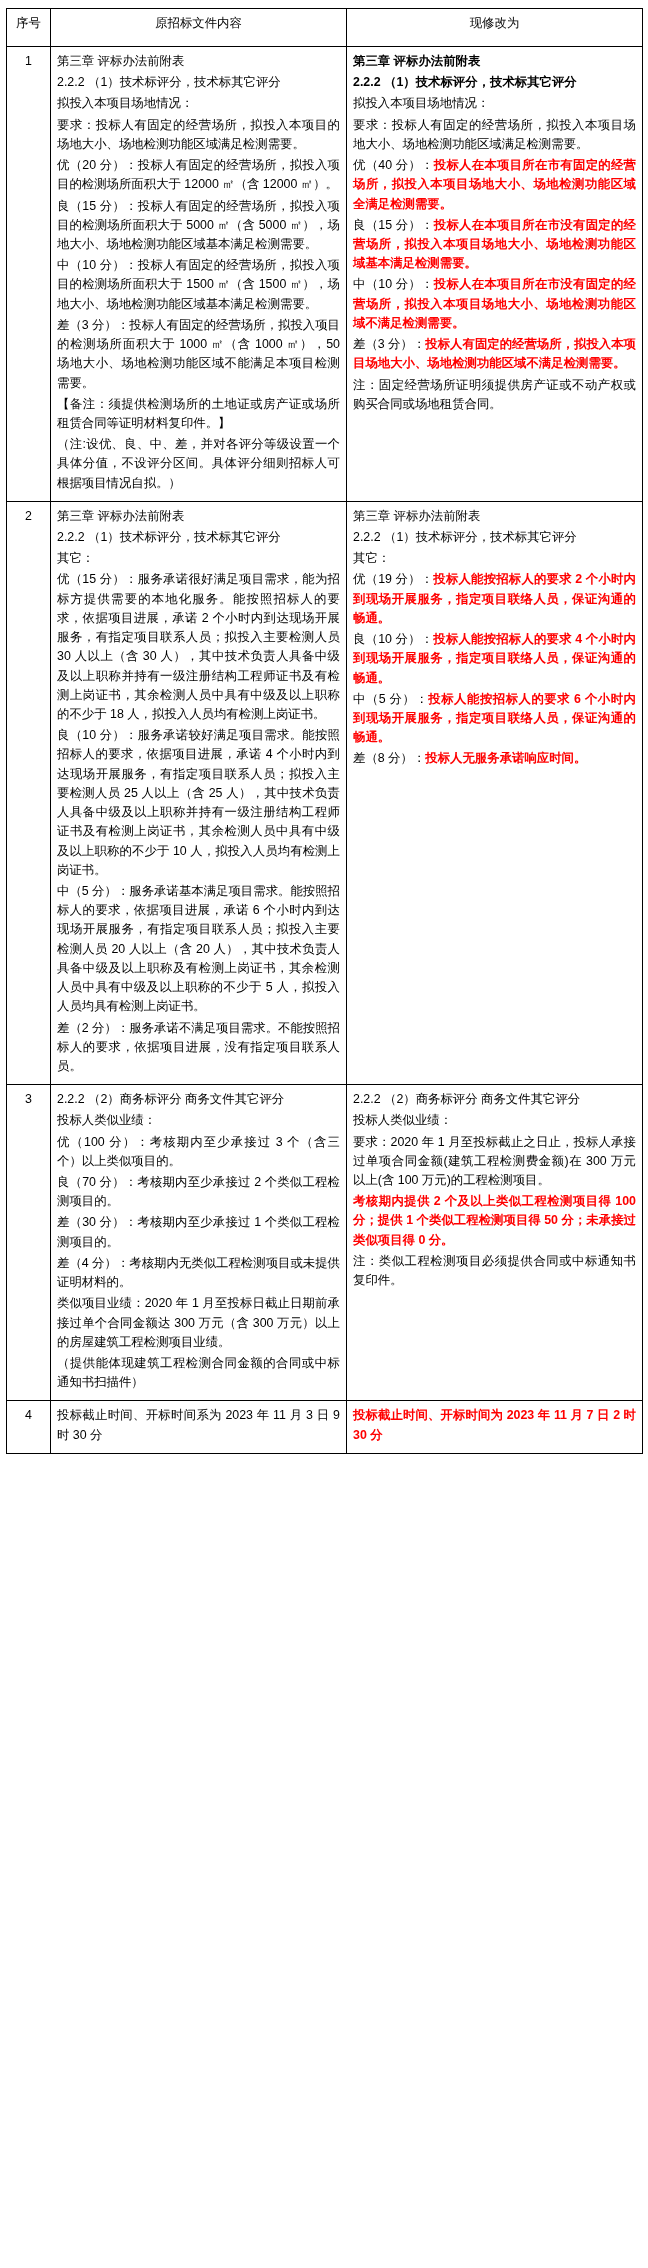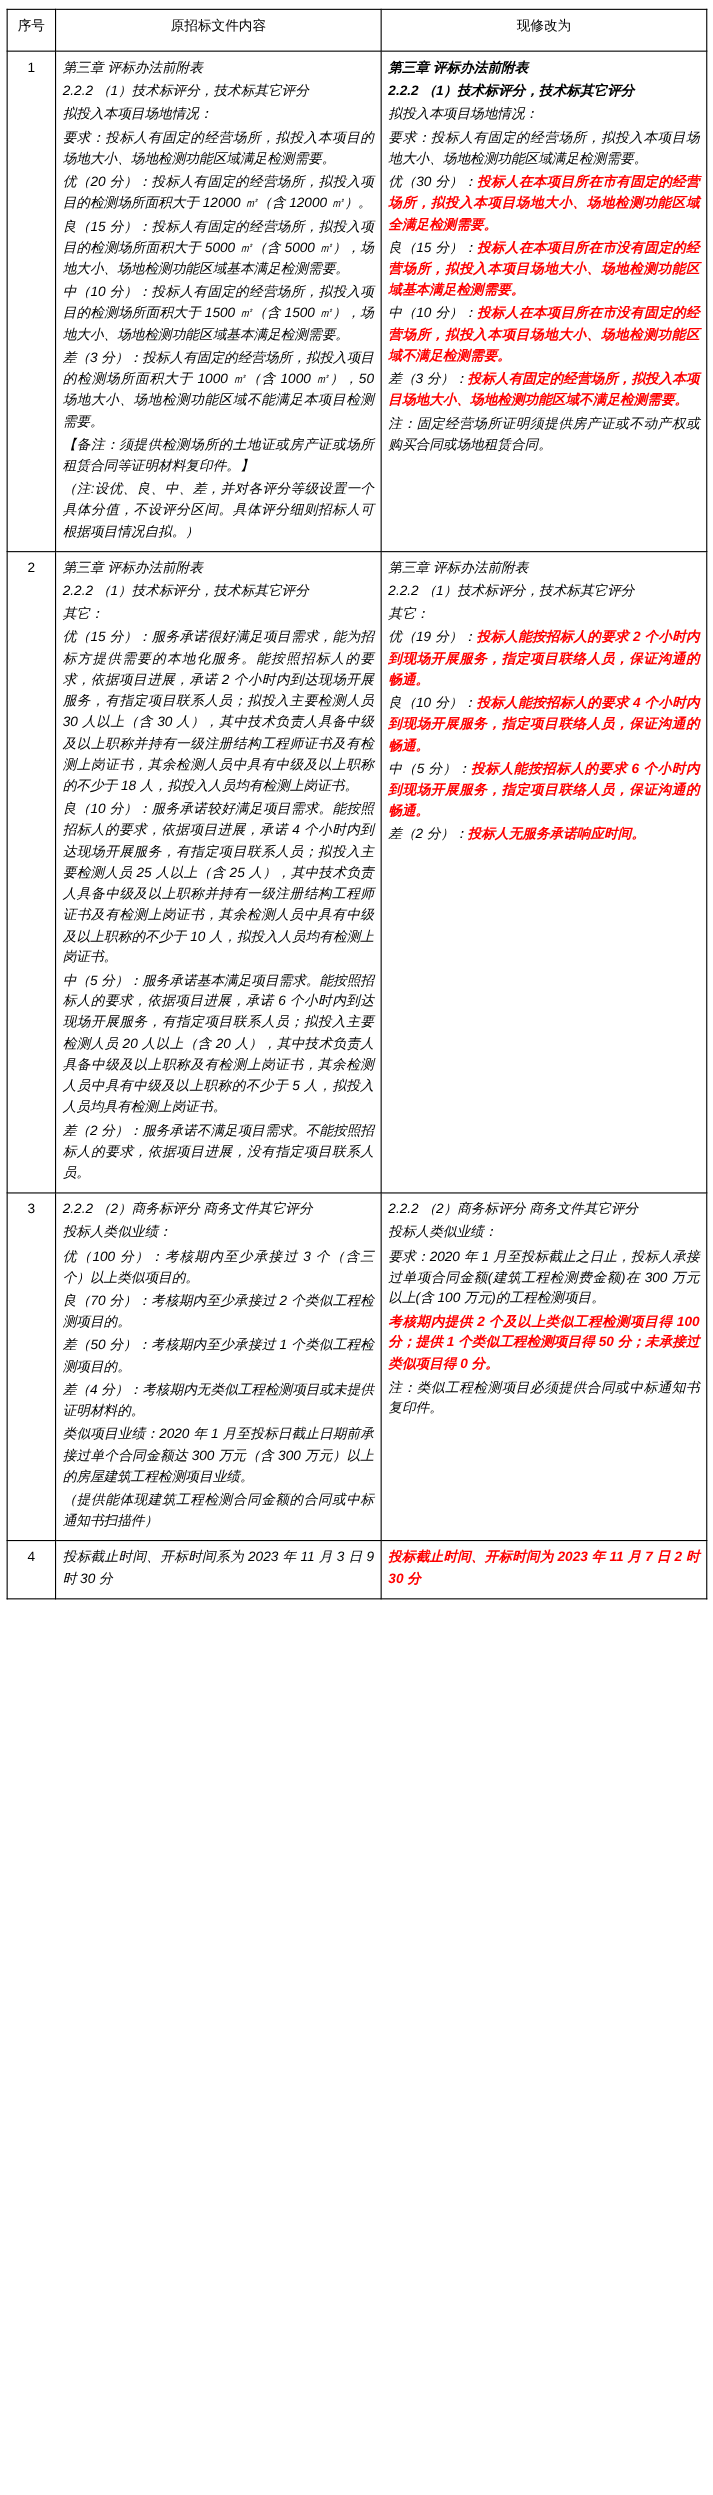--- a/index.html
+++ b/index.html
@@ -44,21 +44,21 @@
   td.idx {
     text-align: center;
     vertical-align: middle;
     font-size: 12.6px;
   }
   p {
     margin: 0 0 2px 0;
     text-align: justify;
     text-justify: inter-ideograph;
   }
-  p.ind0 { text-indent: 0; font-style: italic; }
+  p.ind0 { text-indent: 0; }
   .red { color: #ff0000; }
   .bold { font-weight: bold; }
 </style>
 </head>
 <body>
 
 <div class="page">
   <table class="doc">
     <colgroup>
       <col class="c-no">
@@ -85,21 +85,21 @@
           <p class="ind0">中（10 分）：投标人有固定的经营场所，拟投入项目的检测场所面积大于 1500 ㎡（含 1500 ㎡），场地大小、场地检测功能区域基本满足检测需要。</p>
           <p class="ind0">差（3 分）：投标人有固定的经营场所，拟投入项目的检测场所面积大于 1000 ㎡（含 1000 ㎡），50 场地大小、场地检测功能区域不能满足本项目检测需要。</p>
           <p class="ind0">【备注：须提供检测场所的土地证或房产证或场所租赁合同等证明材料复印件。】</p>
           <p class="ind0">（注:设优、良、中、差，并对各评分等级设置一个具体分值，不设评分区间。具体评分细则招标人可根据项目情况自拟。）</p>
         </td>
         <td>
           <p class="ind0 bold">第三章  评标办法前附表</p>
           <p class="ind0 bold">2.2.2  （1）技术标评分，技术标其它评分</p>
           <p class="ind0">拟投入本项目场地情况：</p>
           <p class="ind0">要求：投标人有固定的经营场所，拟投入本项目场地大小、场地检测功能区域满足检测需要。</p>
-          <p class="ind0"><span>优（30 分）：</span><span class="red bold">投标人在本项目所在市有固定的经营场所，拟投入本项目场地大小、场地检测功能区域全满足检测需要。</span></p>
+          <p class="ind0"><span>优（40 分）：</span><span class="red bold">投标人在本项目所在市有固定的经营场所，拟投入本项目场地大小、场地检测功能区域全满足检测需要。</span></p>
           <p class="ind0"><span>良（15 分）：</span><span class="red bold">投标人在本项目所在市没有固定的经营场所，拟投入本项目场地大小、场地检测功能区域基本满足检测需要。</span></p>
           <p class="ind0"><span>中（10 分）：</span><span class="red bold">投标人在本项目所在市没有固定的经营场所，拟投入本项目场地大小、场地检测功能区域不满足检测需要。</span></p>
           <p class="ind0"><span>差（3 分）：</span><span class="red bold">投标人有固定的经营场所，拟投入本项目场地大小、场地检测功能区域不满足检测需要。</span></p>
           <p class="ind0">注：固定经营场所证明须提供房产证或不动产权或购买合同或场地租赁合同。</p>
         </td>
       </tr>
       <tr>
         <td class="idx">2</td>
         <td>
           <p class="ind0">第三章 评标办法前附表</p>
@@ -110,31 +110,31 @@
           <p class="ind0">中（5 分）：服务承诺基本满足项目需求。能按照招标人的要求，依据项目进展，承诺 6 个小时内到达现场开展服务，有指定项目联系人员；拟投入主要检测人员 20 人以上（含 20 人），其中技术负责人具备中级及以上职称及有检测上岗证书，其余检测人员中具有中级及以上职称的不少于 5 人，拟投入人员均具有检测上岗证书。</p>
           <p class="ind0">差（2 分）：服务承诺不满足项目需求。不能按照招标人的要求，依据项目进展，没有指定项目联系人员。</p>
         </td>
         <td>
           <p class="ind0">第三章 评标办法前附表</p>
           <p class="ind0">2.2.2  （1）技术标评分，技术标其它评分</p>
           <p class="ind0">其它：</p>
           <p class="ind0"><span>优（19 分）：</span><span class="red bold">投标人能按招标人的要求 2 个小时内到现场开展服务，指定项目联络人员，保证沟通的畅通。</span></p>
           <p class="ind0"><span>良（10 分）：</span><span class="red bold">投标人能按招标人的要求 4 个小时内到现场开展服务，指定项目联络人员，保证沟通的畅通。</span></p>
           <p class="ind0"><span>中（5 分）：</span><span class="red bold">投标人能按招标人的要求 6 个小时内到现场开展服务，指定项目联络人员，保证沟通的畅通。</span></p>
-          <p class="ind0"><span>差（2 分）：</span><span class="red bold">投标人无服务承诺响应时间。</span></p>
+          <p class="ind0"><span>差（8 分）：</span><span class="red bold">投标人无服务承诺响应时间。</span></p>
         </td>
       </tr>
       <tr>
         <td class="idx">3</td>
         <td>
           <p class="ind0">2.2.2  （2）商务标评分  商务文件其它评分</p>
           <p class="ind0">投标人类似业绩：</p>
           <p class="ind0">优（100 分）：考核期内至少承接过 3 个（含三个）以上类似项目的。</p>
           <p class="ind0">良（70 分）：考核期内至少承接过 2 个类似工程检测项目的。</p>
-          <p class="ind0">差（50 分）：考核期内至少承接过 1 个类似工程检测项目的。</p>
+          <p class="ind0">差（30 分）：考核期内至少承接过 1 个类似工程检测项目的。</p>
           <p class="ind0">差（4 分）：考核期内无类似工程检测项目或未提供证明材料的。</p>
           <p class="ind0">类似项目业绩：2020 年 1 月至投标日截止日期前承接过单个合同金额达 300 万元（含 300 万元）以上的房屋建筑工程检测项目业绩。</p>
           <p class="ind0">（提供能体现建筑工程检测合同金额的合同或中标通知书扫描件）</p>
         </td>
         <td>
           <p class="ind0">2.2.2  （2）商务标评分  商务文件其它评分</p>
           <p class="ind0">投标人类似业绩：</p>
           <p class="ind0">要求：2020 年 1 月至投标截止之日止，投标人承接过单项合同金额(建筑工程检测费金额)在 300 万元以上(含 100 万元)的工程检测项目。</p>
           <p class="ind0 red bold">考核期内提供 2 个及以上类似工程检测项目得 100 分；提供 1 个类似工程检测项目得 50 分；未承接过类似项目得 0 分。</p>
           <p class="ind0">注：类似工程检测项目必须提供合同或中标通知书复印件。</p>

